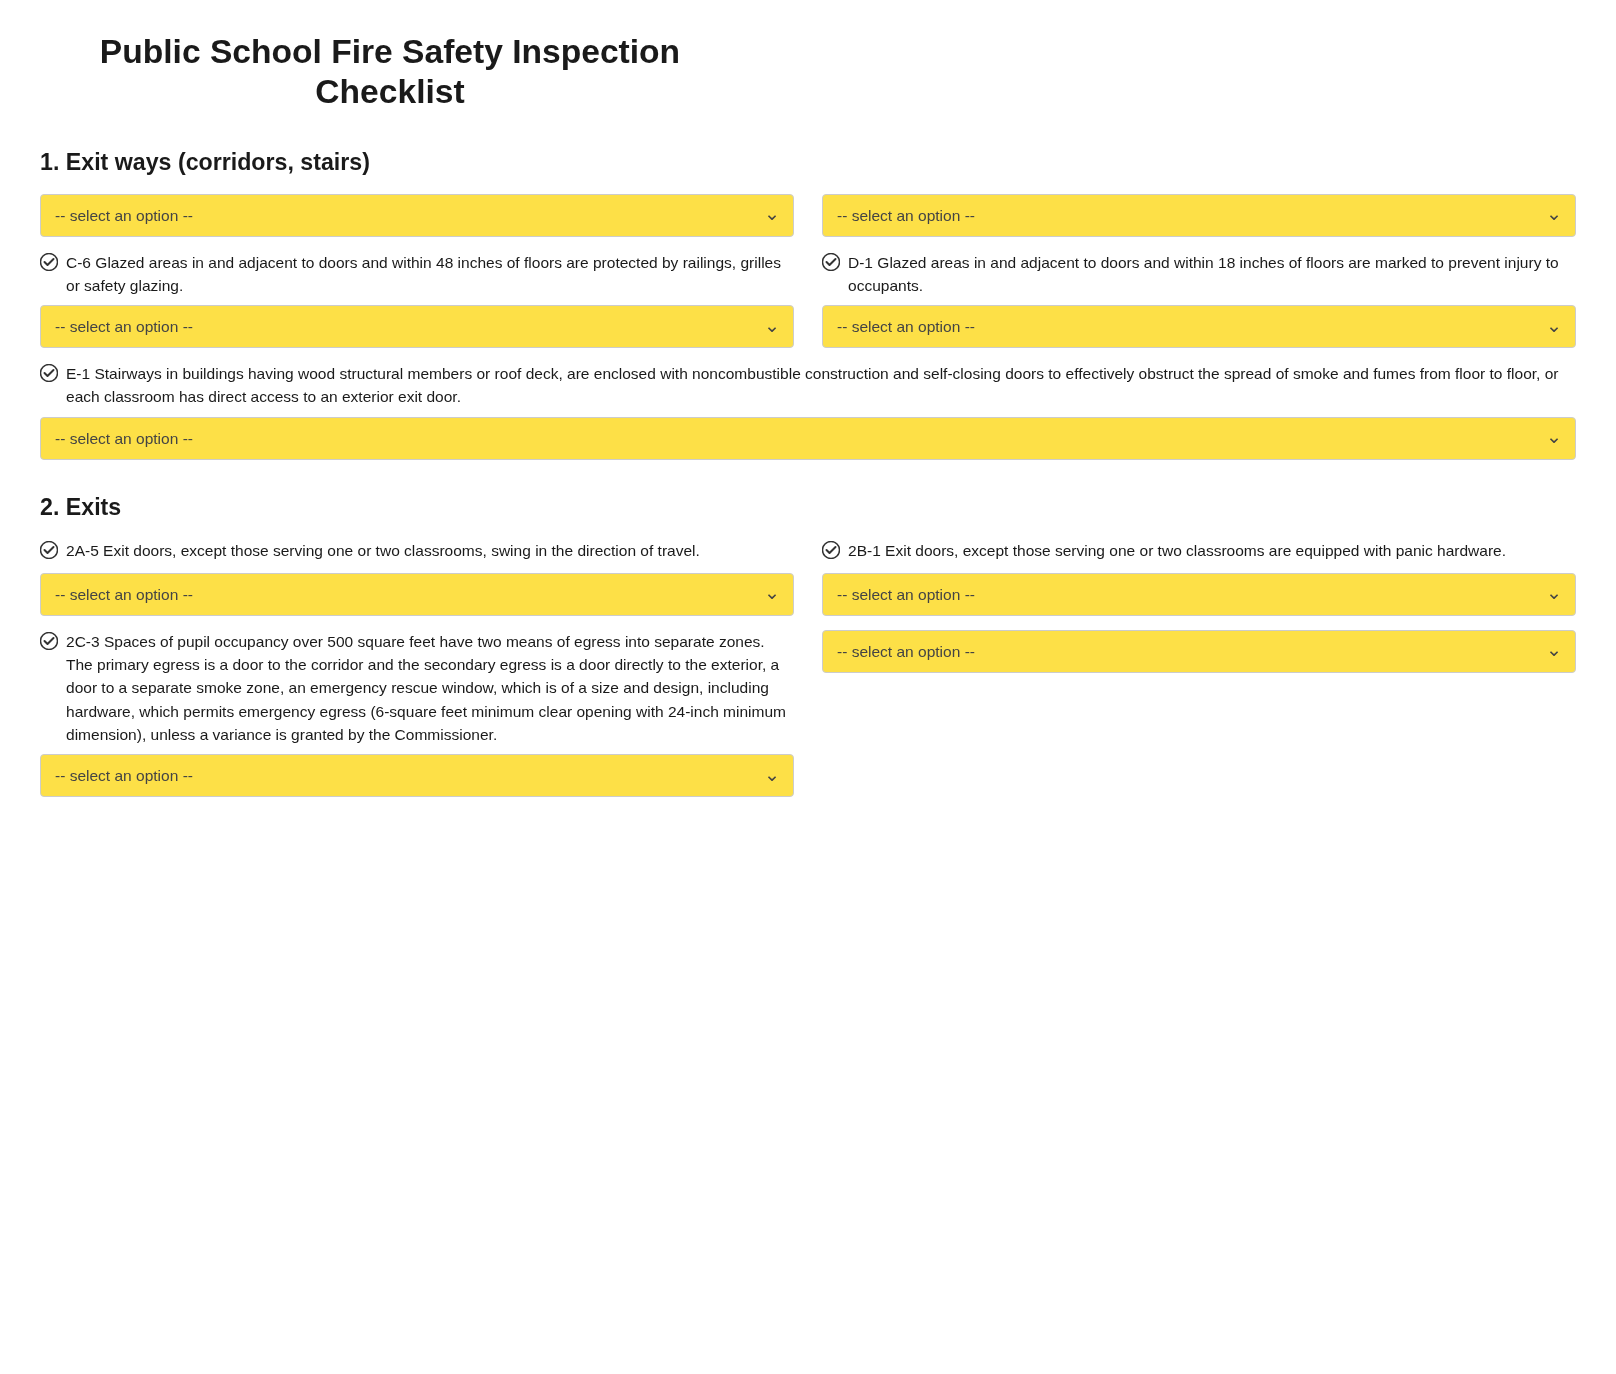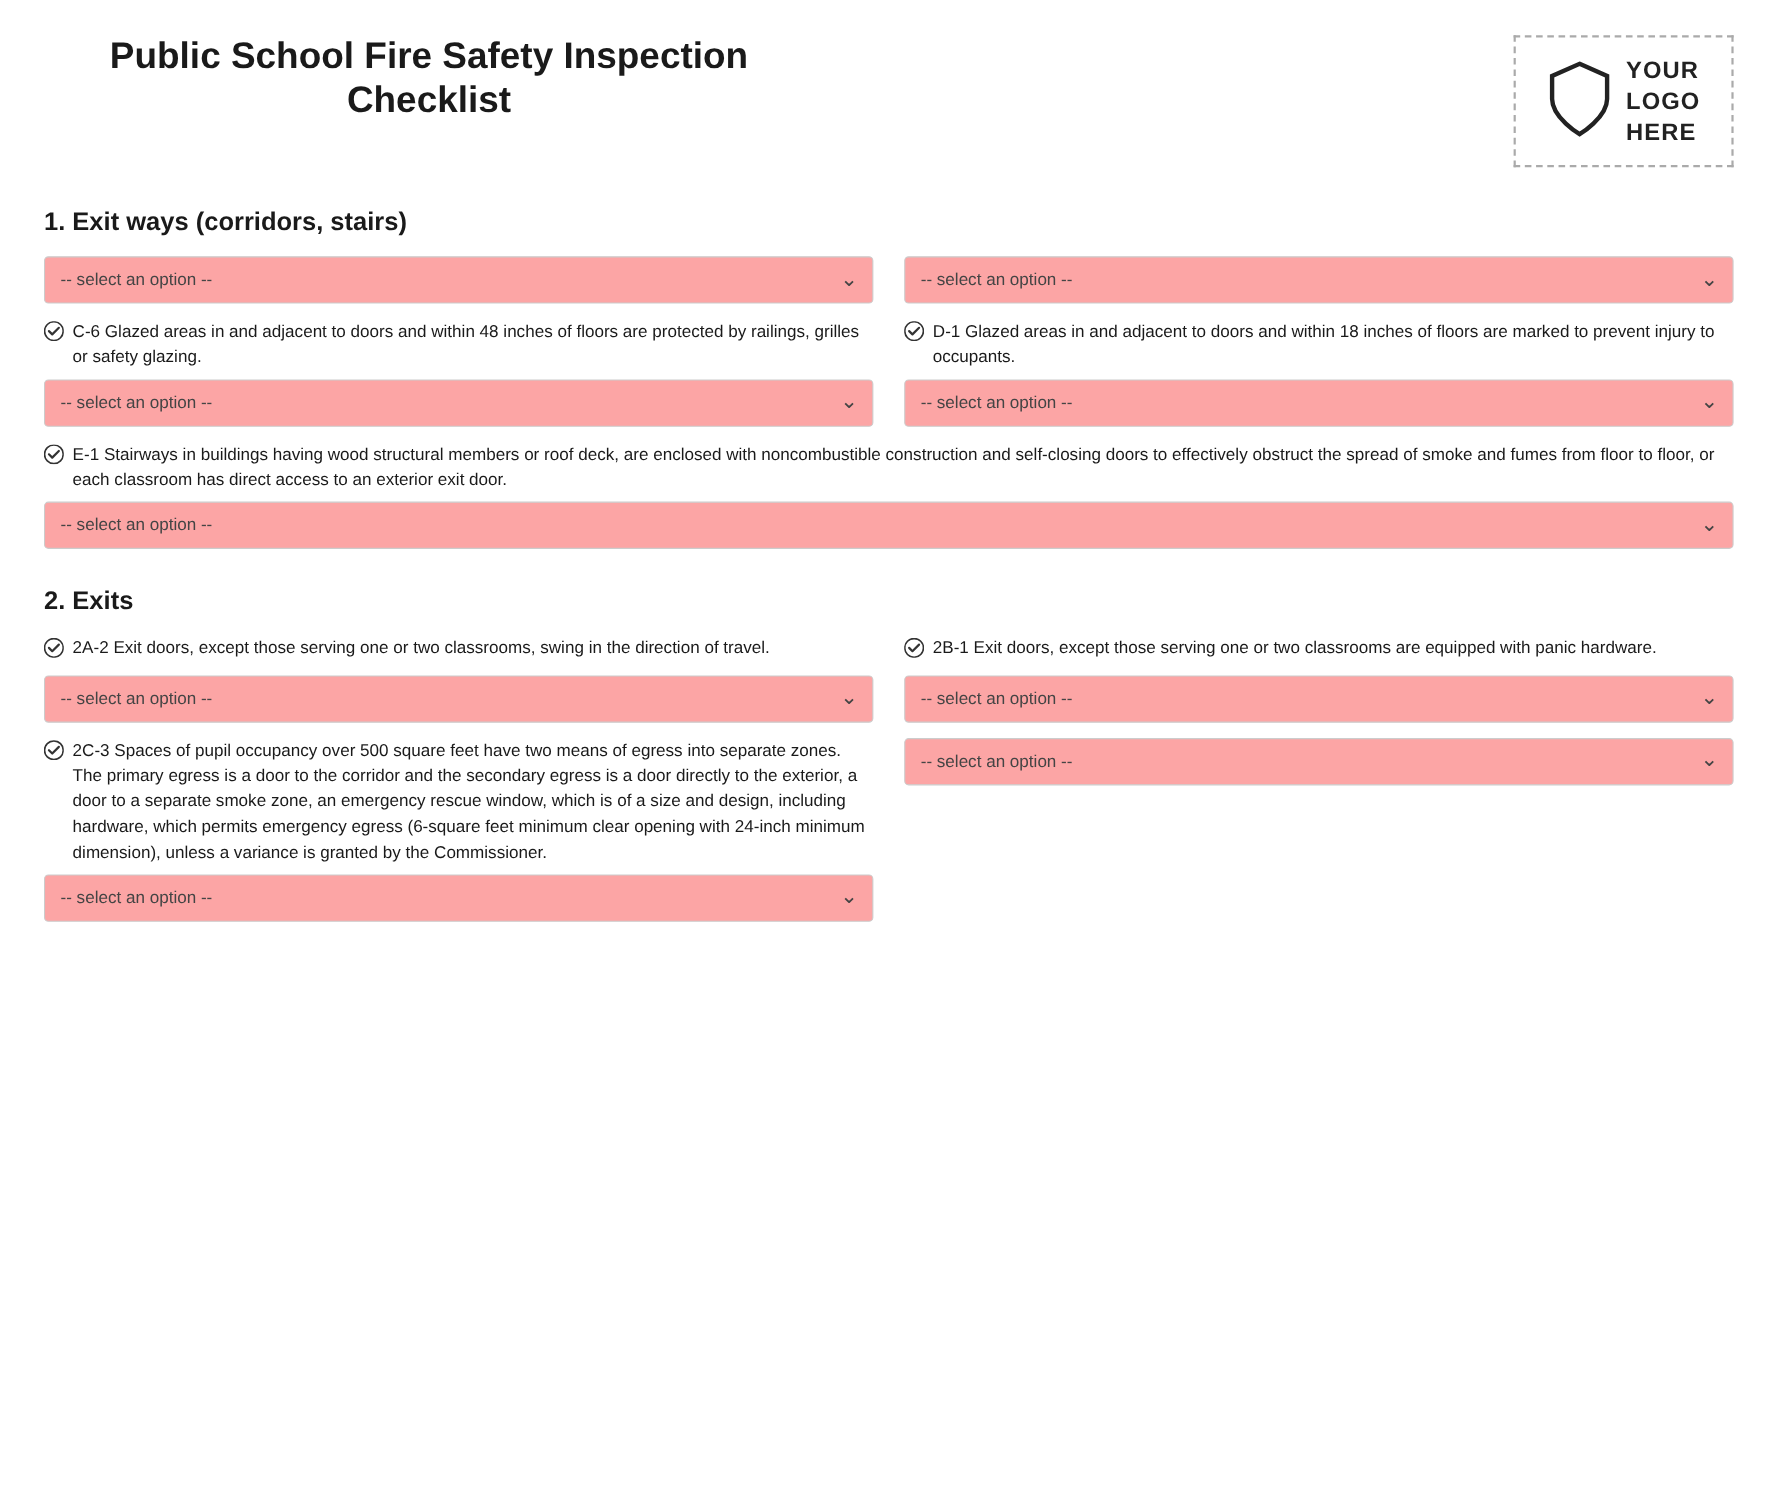--- a/index.html
+++ b/index.html
@@ -84,47 +84,39 @@
     }
     .select-wrapper select {
       width: 100%;
       padding: 12px 40px 12px 14px;
       border: 1.5px solid #ccc;
       border-radius: 4px;
       font-size: 0.97rem;
       color: #444;
       appearance: none;
       -webkit-appearance: none;
-      background: #fca5a5;
+      background: #fde047;
       cursor: pointer;
     }
     .select-wrapper::after {
       content: '⌄';
       position: absolute;
       right: 14px;
       top: 50%;
       transform: translateY(-55%);
       font-size: 1.2rem;
       color: #444;
       pointer-events: none;
     }
   </style>
 </head>
 <body>
 
 <div class="header">
   <h1 class="page-title">Public School Fire Safety Inspection Checklist</h1>
-  <div class="logo-box">
-    <div class="logo-shield">
-      <svg viewBox="0 0 60 70" fill="none" xmlns="http://www.w3.org/2000/svg">
-        <path d="M30 3 L55 14 L55 35 C55 52 30 67 30 67 C30 67 5 52 5 35 L5 14 Z" stroke="#222" stroke-width="4" fill="none"></path>
-      </svg>
-    </div>
-    <div class="logo-text">YOUR<br>LOGO<br>HERE</div>
-  </div>
 </div>
 
 <div id="sections-container">
     <div>
       <h2 class="section-title">1. Exit ways (corridors, stairs)</h2>
       <div class="two-col">
         <div class="item-block">
           <div class="select-wrapper"><select><option value="">-- select an option --</option><option value="compliant">Compliant</option><option value="non-compliant">Non-Compliant</option><option value="n-a">N/A</option></select></div>
         </div>
         <div class="item-block">
@@ -164,21 +156,21 @@
     </div>
     <div>
       <h2 class="section-title">2. Exits</h2>
       <div class="two-col">
         <div class="item-block">
           <div class="item-label">
             <span class="check-icon"><svg viewBox="0 0 18 18" fill="none" xmlns="http://www.w3.org/2000/svg">
     <circle cx="9" cy="9" r="8.5" stroke="#333" stroke-width="1.5" fill="none"></circle>
     <path d="M4.5 9 L7.5 12 L13.5 6" stroke="#333" stroke-width="2" stroke-linecap="round" stroke-linejoin="round"></path>
   </svg></span>
-            <span>2A-2 Exit doors, except those serving one or two classrooms, swing in the direction of travel.</span>
+            <span>2A-5 Exit doors, except those serving one or two classrooms, swing in the direction of travel.</span>
           </div>
           <div class="select-wrapper"><select><option value="">-- select an option --</option><option value="compliant">Compliant</option><option value="non-compliant">Non-Compliant</option><option value="n-a">N/A</option></select></div>
         </div>
         <div class="item-block">
           <div class="item-label">
             <span class="check-icon"><svg viewBox="0 0 18 18" fill="none" xmlns="http://www.w3.org/2000/svg">
     <circle cx="9" cy="9" r="8.5" stroke="#333" stroke-width="1.5" fill="none"></circle>
     <path d="M4.5 9 L7.5 12 L13.5 6" stroke="#333" stroke-width="2" stroke-linecap="round" stroke-linejoin="round"></path>
   </svg></span>
             <span>2B-1 Exit doors, except those serving one or two classrooms are equipped with panic hardware.</span>

